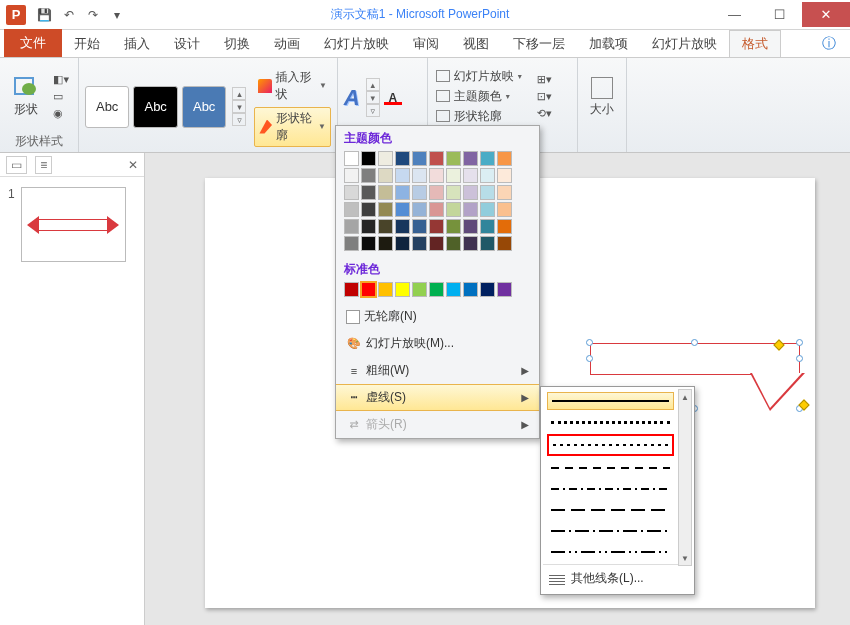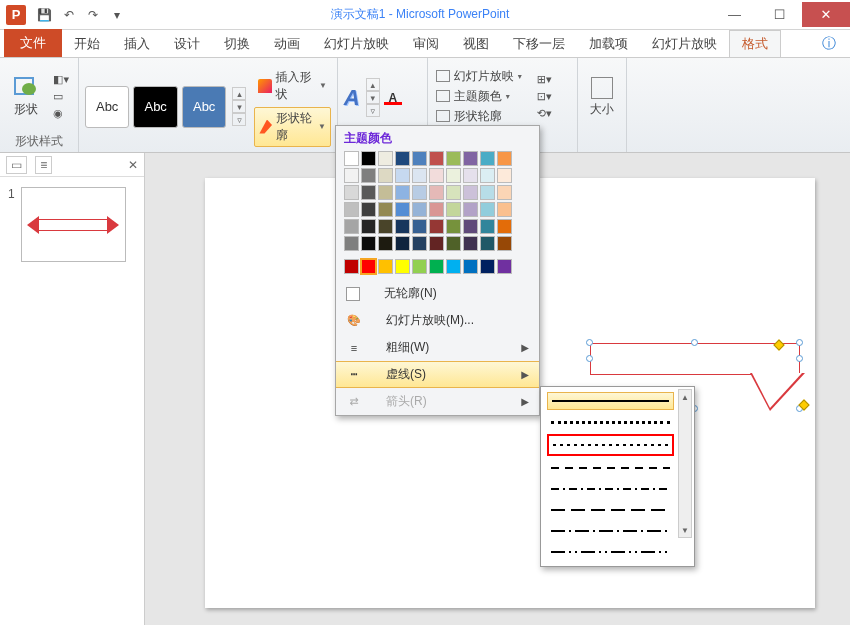--- a/index.html
+++ b/index.html
@@ -81,21 +81,21 @@
 
 
 .red-arrow { position: absolute; left: 430px; top: 395px; width: 120px; height: 3px; background: #ff0000; transform: rotate(-35deg); transform-origin: left center; }
 .red-arrow::after { content: ""; position: absolute; right: -2px; top: -7px; border-left: 16px solid #ff0000; border-top: 8px solid transparent; border-bottom: 8px solid transparent; }
 
 
 .outline-menu { position: absolute; left: 335px; top: 125px; width: 205px; background: #f3f4f6; border: 1px solid #a7a7a7; box-shadow: 2px 3px 6px rgba(0,0,0,.3); z-index: 20; font-size: 12px; }
 .menu-section-label { padding: 4px 8px 2px 8px; color: #6d28d9; font-weight: bold; }
 .swatch-grid { padding: 2px 8px 6px 8px; display: grid; grid-template-columns: repeat(10, 15px); gap: 2px; }
 .sw { width: 15px; height: 15px; border: 1px solid #bbb; }
-.menu-row { display: flex; align-items: center; gap: 24px; padding: 5px 10px; color: #333; }
+.menu-row { display: flex; align-items: center; gap: 4px; padding: 5px 10px; color: #333; }
 .menu-row:hover, .menu-row.hover { background: linear-gradient(#fef7d5, #ffe794); border-top: 1px solid #e9b44c; border-bottom: 1px solid #e9b44c; padding-top: 4px; padding-bottom: 4px; }
 .menu-row .arrow { margin-left: auto; font-size: 10px; color: #555; }
 .menu-row.disabled { color: #aaa; }
 .mi-icon { width: 16px; height: 14px; display: flex; align-items: center; justify-content: center; font-size: 11px; }
 .no-outline-icon { width: 14px; height: 14px; border: 1px solid #999; background: #fff; }
 
 
 .dash-menu { position: absolute; left: 540px; top: 386px; width: 155px; background: #fff; border: 1px solid #999; box-shadow: 2px 3px 6px rgba(0,0,0,.3); z-index: 21; padding: 2px; }
 .dash-scroll { position: absolute; right: 2px; top: 2px; bottom: 28px; width: 14px; background: #eee; border: 1px solid #ccc; }
 .dash-scroll .su, .dash-scroll .sd { height: 14px; display: flex; align-items: center; justify-content: center; font-size: 8px; color: #666; }
@@ -337,20 +337,21 @@
       <div class="sw" style="background: rgb(12, 12, 12);"></div>
       <div class="sw" style="background: rgb(29, 27, 16);"></div>
       <div class="sw" style="background: rgb(15, 36, 62);"></div>
       <div class="sw" style="background: rgb(36, 64, 97);"></div>
       <div class="sw" style="background: rgb(99, 36, 35);"></div>
       <div class="sw" style="background: rgb(79, 97, 40);"></div>
       <div class="sw" style="background: rgb(63, 49, 81);"></div>
       <div class="sw" style="background: rgb(32, 88, 103);"></div>
       <div class="sw" style="background: rgb(151, 72, 6);"></div>
     </div>
+  <div class="menu-section-label">标准色</div>
   <div class="swatch-grid" id="std-grid">
       <div class="sw" style="background: rgb(192, 0, 0);"></div>
       <div class="sw" style="background: rgb(255, 0, 0); outline: rgb(246, 166, 35) solid 2px; outline-offset: -1px;"></div>
       <div class="sw" style="background: rgb(255, 192, 0);"></div>
       <div class="sw" style="background: rgb(255, 255, 0);"></div>
       <div class="sw" style="background: rgb(146, 208, 80);"></div>
       <div class="sw" style="background: rgb(0, 176, 80);"></div>
       <div class="sw" style="background: rgb(0, 176, 240);"></div>
       <div class="sw" style="background: rgb(0, 112, 192);"></div>
       <div class="sw" style="background: rgb(0, 32, 96);"></div>
@@ -399,19 +400,23 @@
     </div>
   <div class="dash-item">
       <div class="dash-line dl-long"></div>
     </div>
   <div class="dash-item">
       <div class="dash-line dl-longdot"></div>
     </div>
   <div class="dash-item">
       <div class="dash-line dl-longdot2"></div>
     </div>
+  <div class="dash-more">
+    <span class="dash-more-icon"></span>
+    <span>其他线条(L)...</span>
+  </div>
   <div class="dash-scroll">
     <div class="su">▲</div>
     <div class="sd">▼</div>
   </div>
 </div>
 
 <div class="red-arrow"></div>
 
 </body></html>

